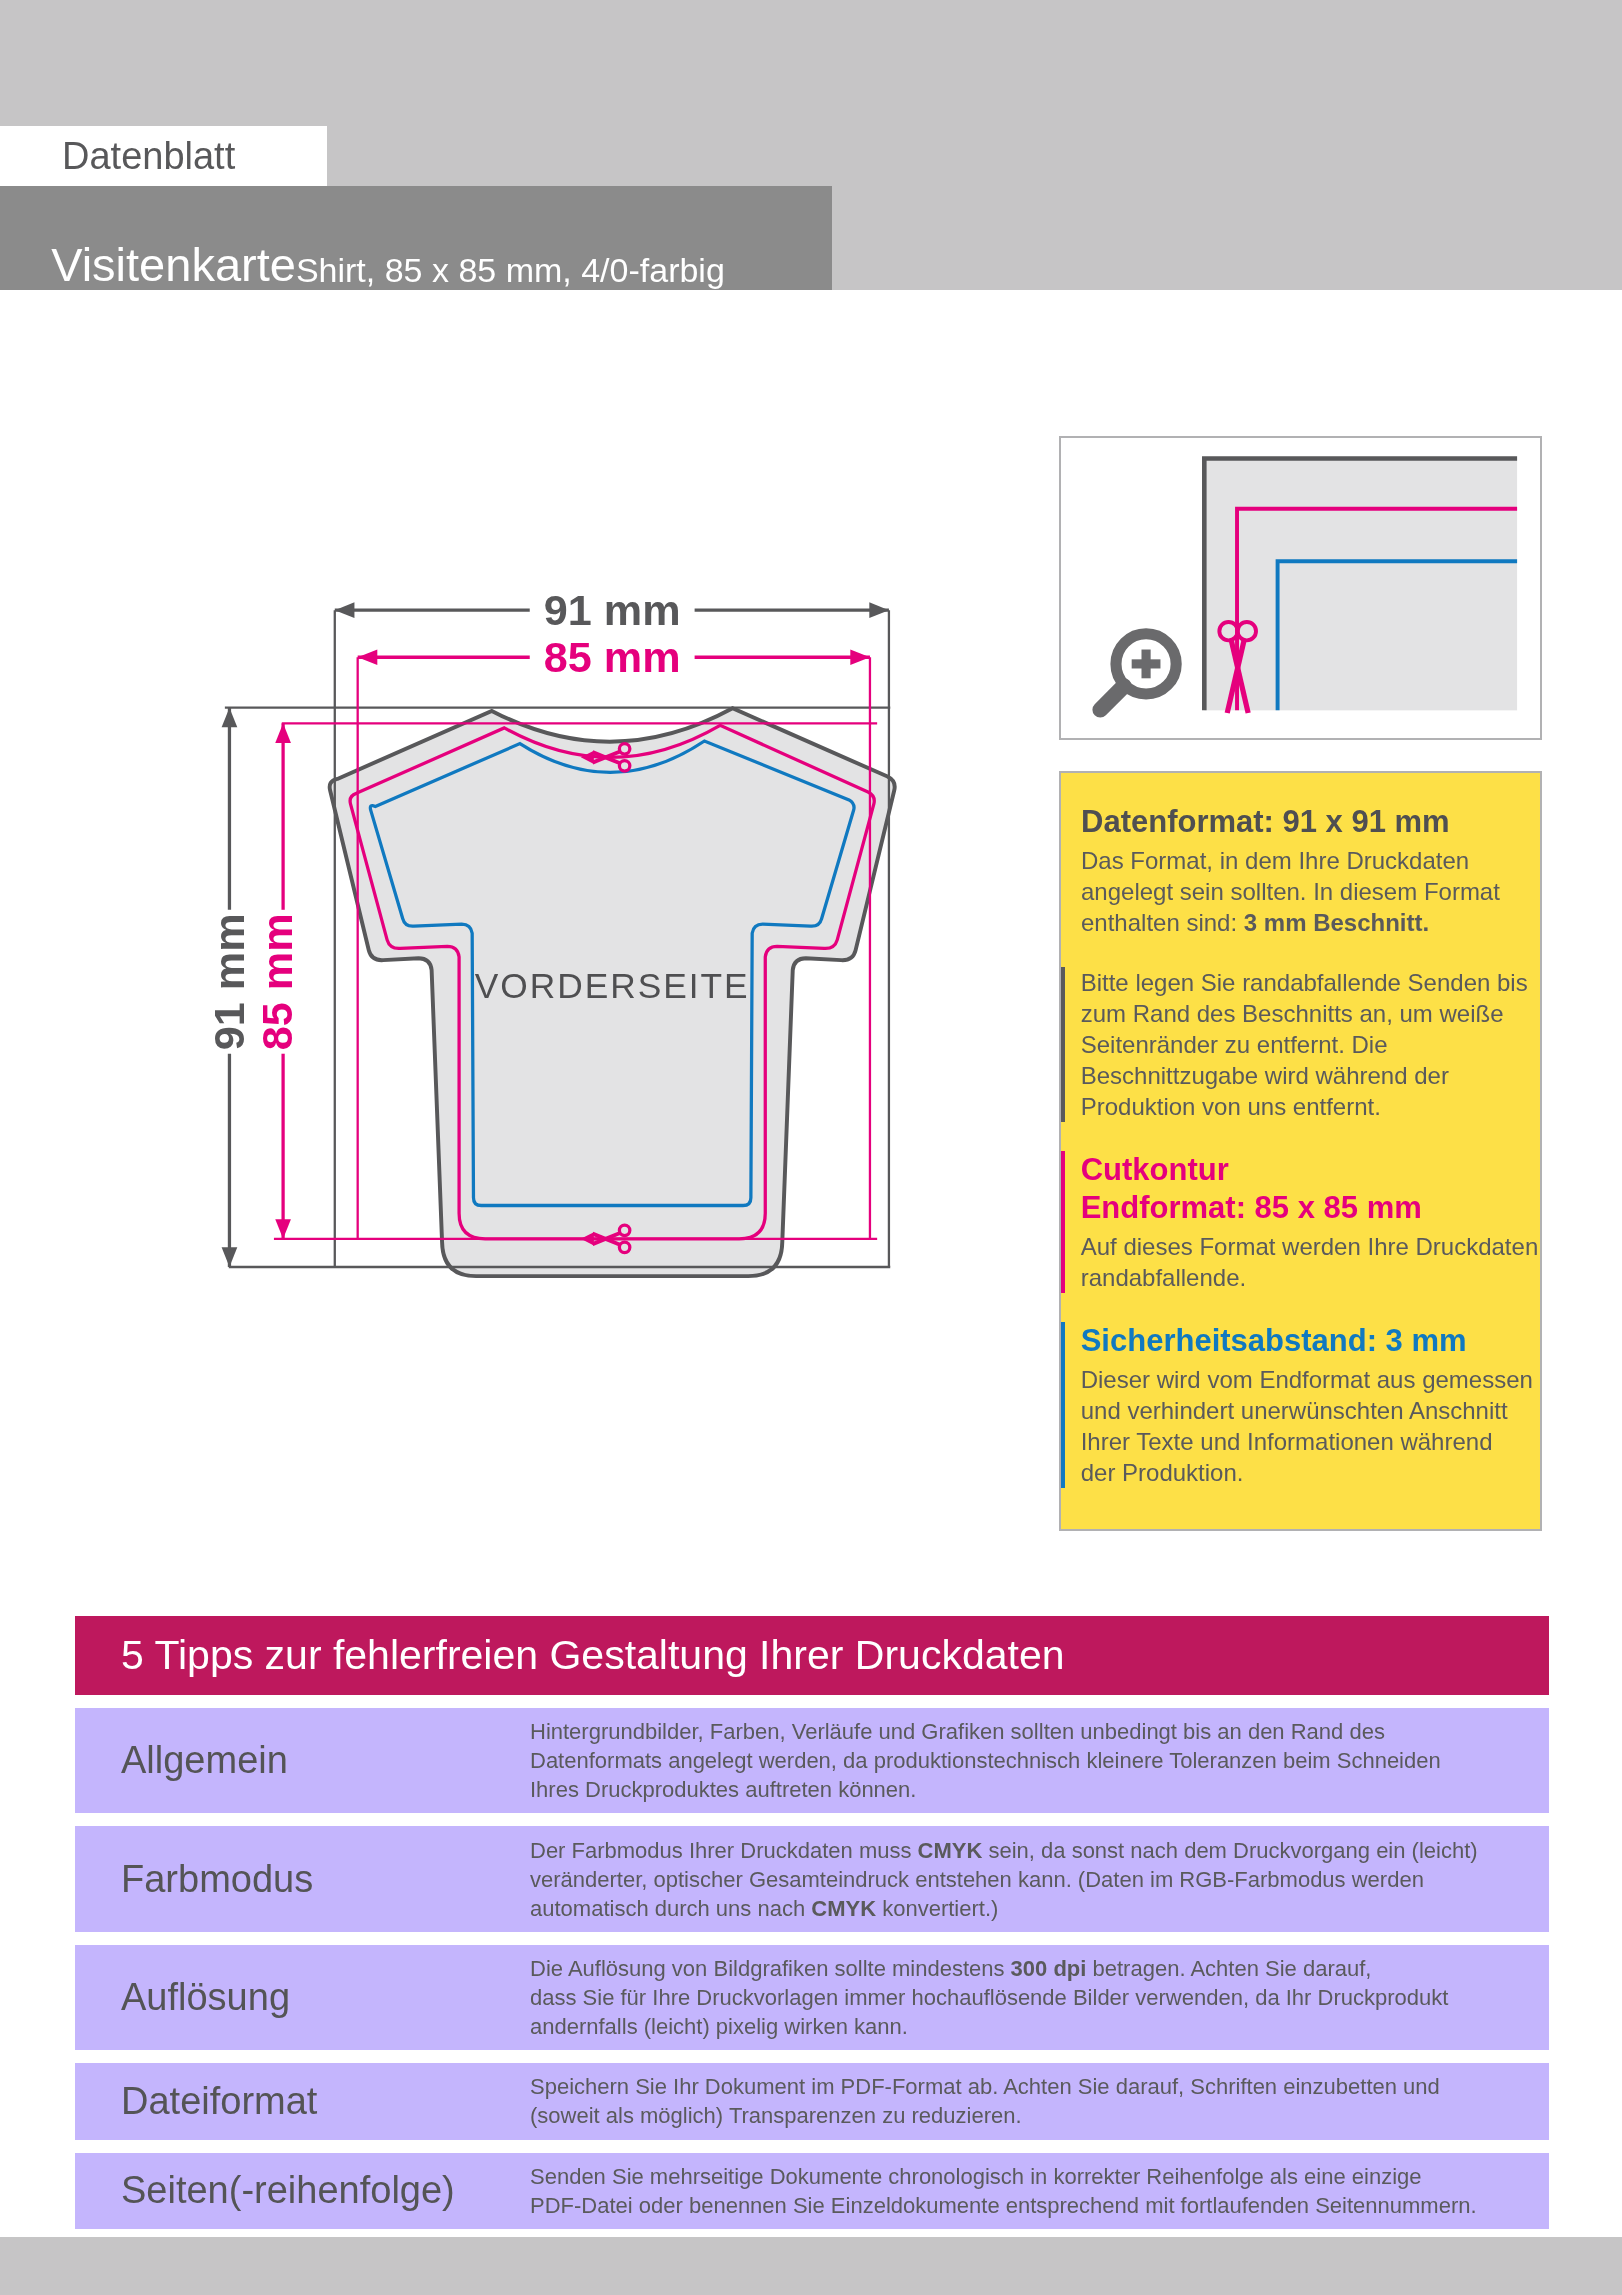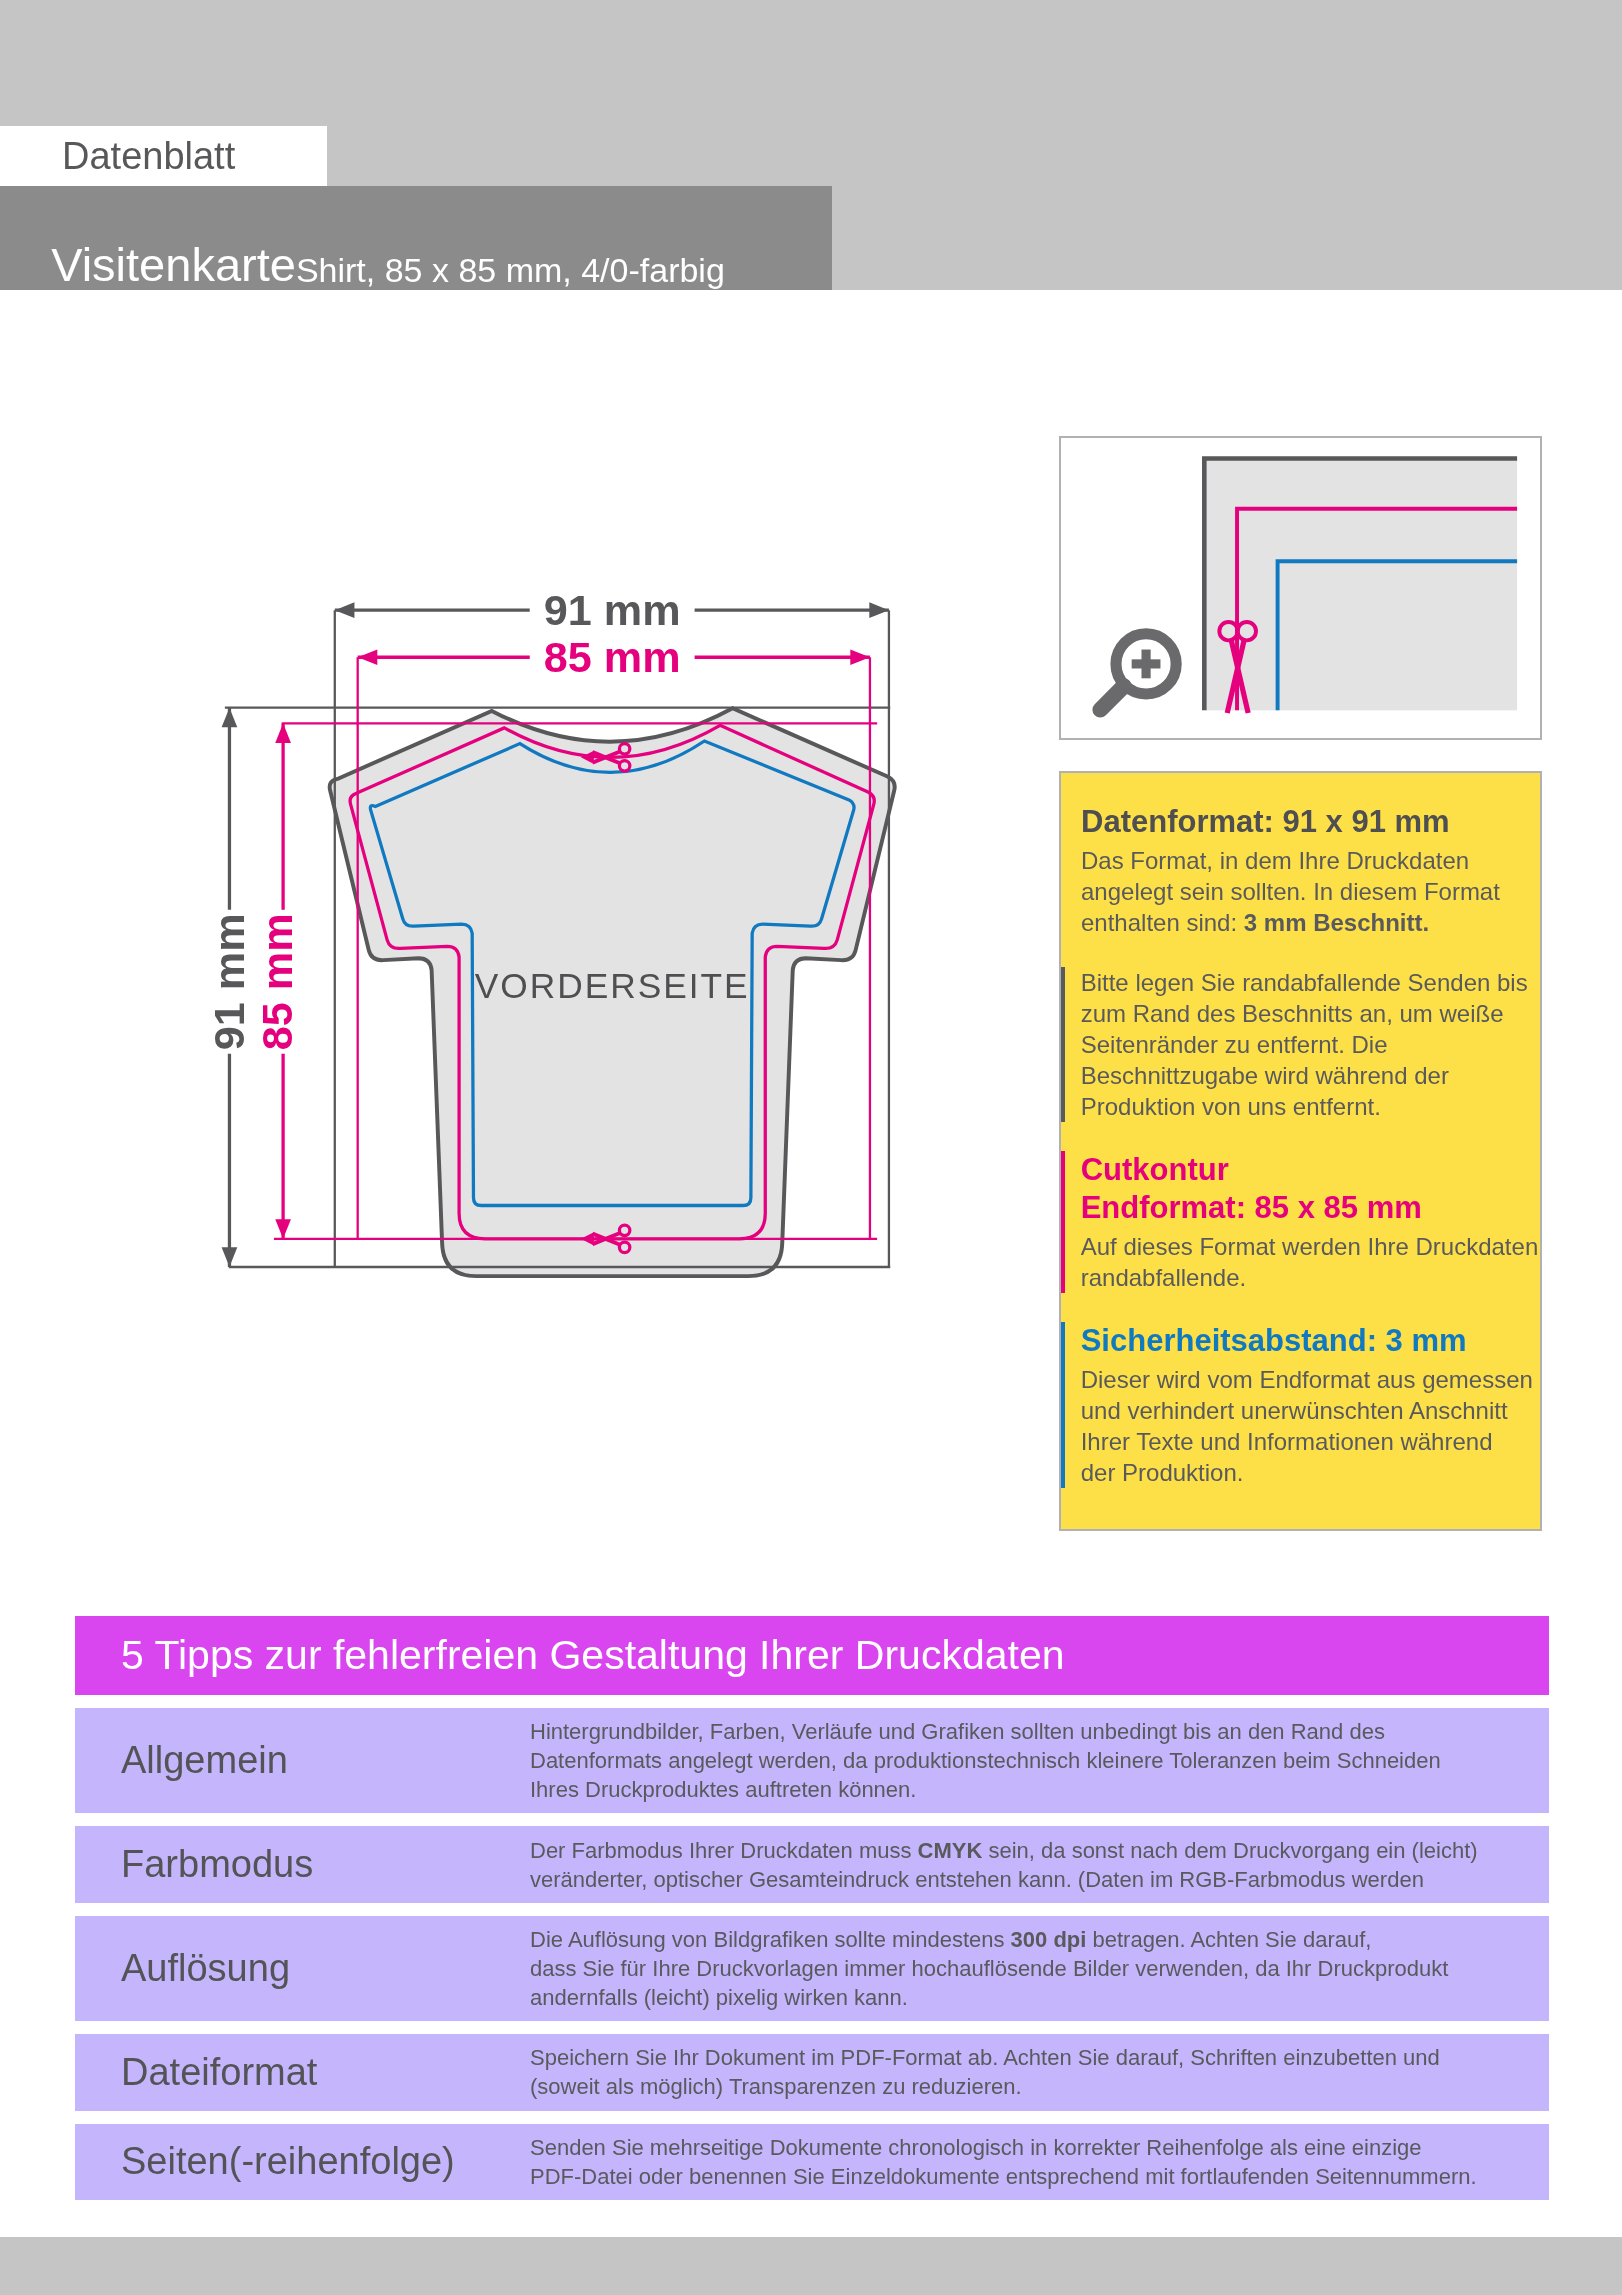--- a/index.html
+++ b/index.html
@@ -24,21 +24,21 @@
   .ip-heading{font-size:31px;font-weight:700;line-height:38px;color:#4f4f51;}
   .ip-heading.mag{color:#e5007d;}
   .ip-heading.blu{color:#1079c0;}
   .ip-body{font-size:24px;line-height:31px;color:#5a5a5c;margin-top:3.9px;}
   .bar-sec{border-left:4.6px solid #5a5a5c;padding-left:15.7px;margin-left:-20px;}
   .bar-sec.mag{border-left-color:#e5007d;}
   .bar-sec.blu{border-left-color:#1079c0;}
   .sec{margin-top:29px;}
   .sec:first-child{margin-top:0;}
   
-  .tips-band{left:75px;top:1616px;width:1474px;height:79px;background:#d946ef;
+  .tips-band{left:75px;top:1616px;width:1474px;height:79px;background:#be185d;
         display:flex;align-items:center;}
   .tips-band span{margin-left:46px;font-size:41px;color:#ffffff;}
   .tips-rows{left:75px;top:1708px;width:1474px;display:flex;flex-direction:column;gap:13px;}
   .tip-row{background:#c4b5fd;display:flex;align-items:center;padding:9.2px 0;}
   .tip-label{width:455px;box-sizing:border-box;padding-left:46px;flex:none;
         font-size:38px;color:#545456;}
   .tip-body{font-size:22px;line-height:29px;color:#5a5a5c;padding-right:26px;}
   .tl{white-space:nowrap;}
   
   .footer-band{left:0;top:2237px;width:1623px;height:59px;background:#c6c5c6;}
@@ -203,20 +203,21 @@
           <div class="tl"><span>Hintergrundbilder, Farben, Verläufe und Grafiken sollten unbedingt bis an den Rand des</span></div>
           <div class="tl"><span>Datenformats angelegt werden, da produktionstechnisch kleinere Toleranzen beim Schneiden</span></div>
           <div class="tl"><span>Ihres Druckproduktes auftreten können.</span></div>
         </div>
     </div>
     <div class="tip-row">
       <div class="tip-label">Farbmodus</div>
       <div class="tip-body">
           <div class="tl"><span>Der Farbmodus Ihrer Druckdaten muss </span><span style="font-weight: 700;">CMYK</span><span> sein, da sonst nach dem Druckvorgang ein (leicht)</span></div>
           <div class="tl"><span>veränderter, optischer Gesamteindruck entstehen kann. (Daten im RGB-Farbmodus werden</span></div>
+          <div class="tl"><span>automatisch durch uns nach </span><span style="font-weight: 700;">CMYK</span><span> konvertiert.)</span></div>
         </div>
     </div>
     <div class="tip-row">
       <div class="tip-label">Auflösung</div>
       <div class="tip-body">
           <div class="tl"><span>Die Auflösung von Bildgrafiken sollte mindestens </span><span style="font-weight: 700;">300 dpi</span><span> betragen. Achten Sie darauf,</span></div>
           <div class="tl"><span>dass Sie für Ihre Druckvorlagen immer hochauflösende Bilder verwenden, da Ihr Druckprodukt</span></div>
           <div class="tl"><span>andernfalls (leicht) pixelig wirken kann.</span></div>
         </div>
     </div>

